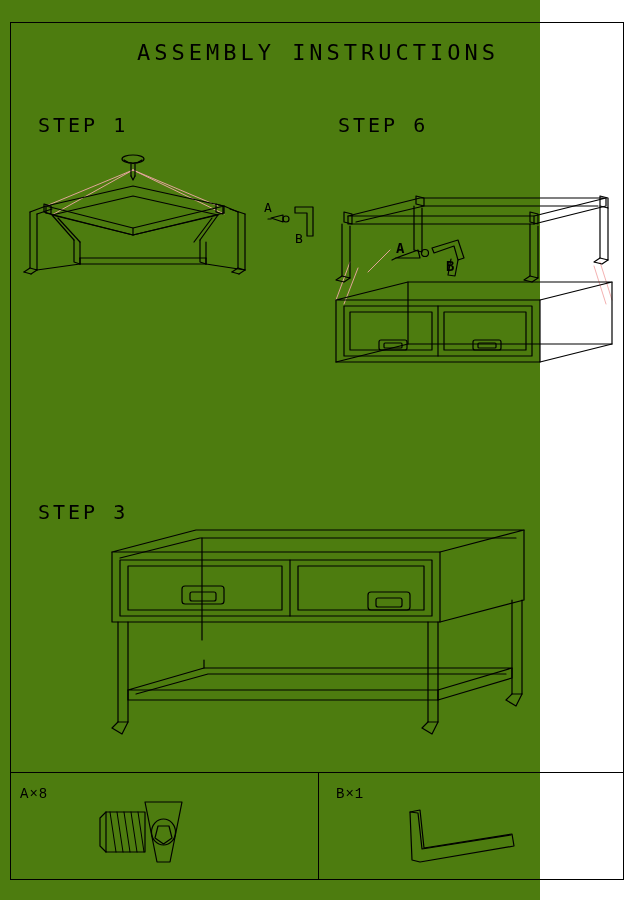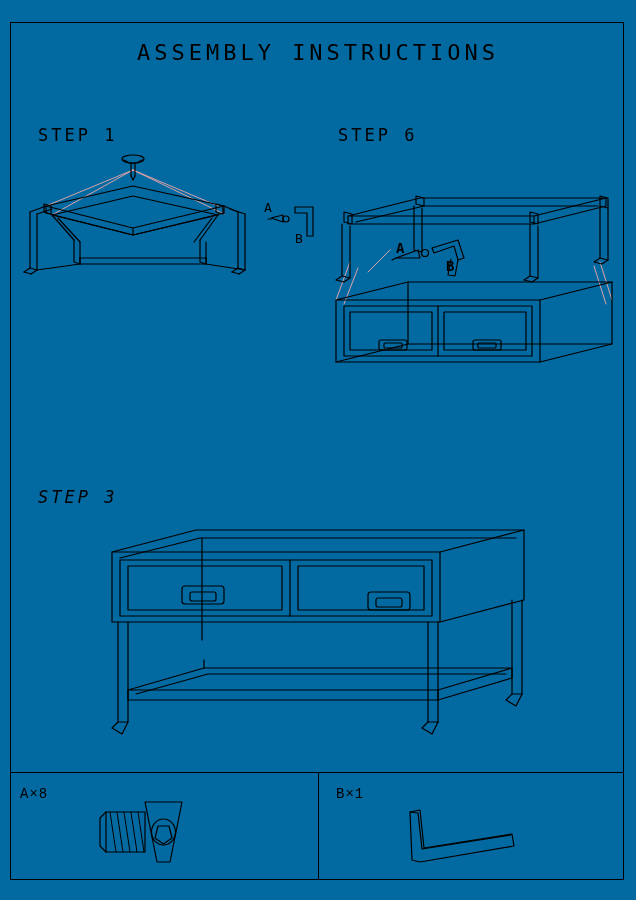--- a/index.html
+++ b/index.html
@@ -9,23 +9,23 @@
   }
   body {
     width: 636px;
     height: 900px;
     font-family: "DejaVu Sans Mono", monospace;
     color: #000000;
     overflow: hidden;
   }
   #sheet {
     position: relative;
-    width: 636px;
+    width: 540px;
     height: 900px;
-    background: #0369a1;
+    background: #4d7c0f;
   }
   .frame {
     position: absolute;
     left: 10px;
     top: 22px;
     width: 614px;
     height: 858px;
     border: 1.4px solid #000;
     box-sizing: border-box;
   }
@@ -34,28 +34,27 @@
     left: 0;
     top: 40px;
     width: 636px;
     text-align: center;
     font-size: 22px;
     letter-spacing: 4px;
     font-family: "DejaVu Sans Mono", monospace;
   }
   .step-label {
     position: absolute;
-    font-size: 17px;
+    font-size: 20px;
     letter-spacing: 3px;
     font-family: "DejaVu Sans Mono", monospace;
-    margin-top: 12px;
   }
   #step1-label { left: 38px; top: 113px; }
   #step2-label { left: 338px; top: 113px; }
-  #step3-label { left: 38px; top: 475px; font-style: italic; }
+  #step3-label { left: 38px; top: 500px; }
 
   .parts-divider-h {
     position: absolute;
     left: 10px;
     top: 772px;
     width: 614px;
     height: 0;
     border-top: 1.4px solid #000;
   }
   .parts-divider-v {

